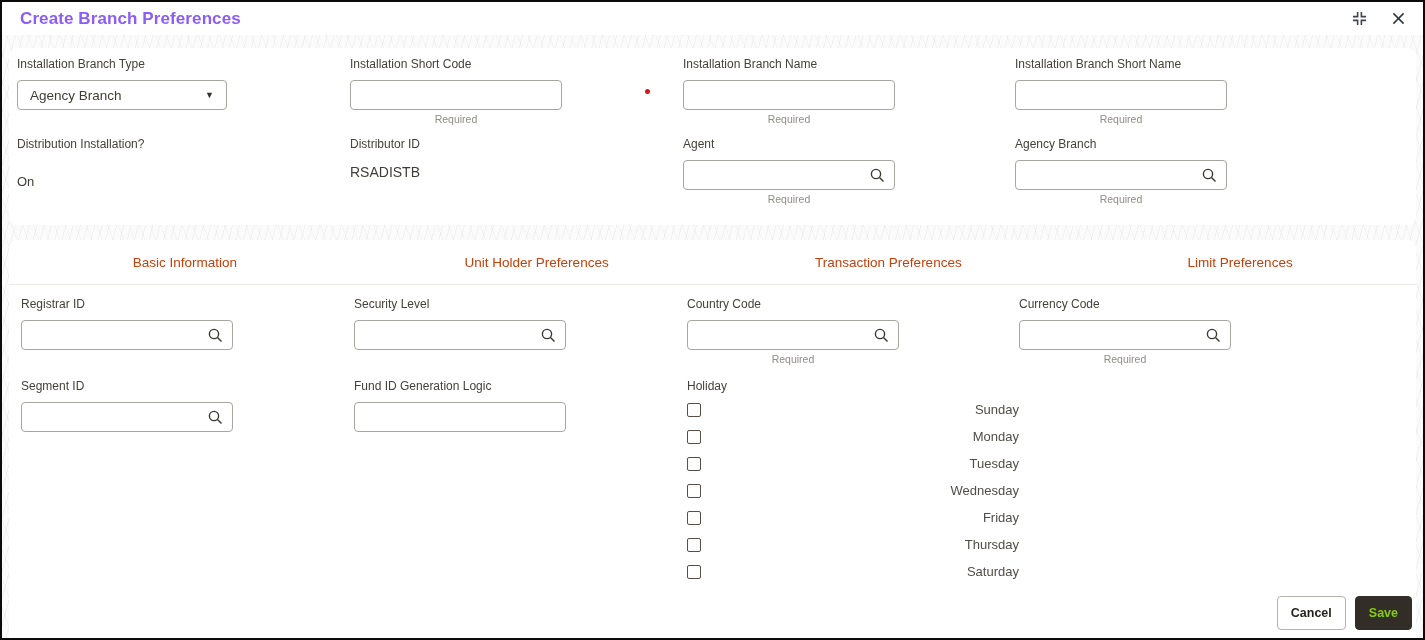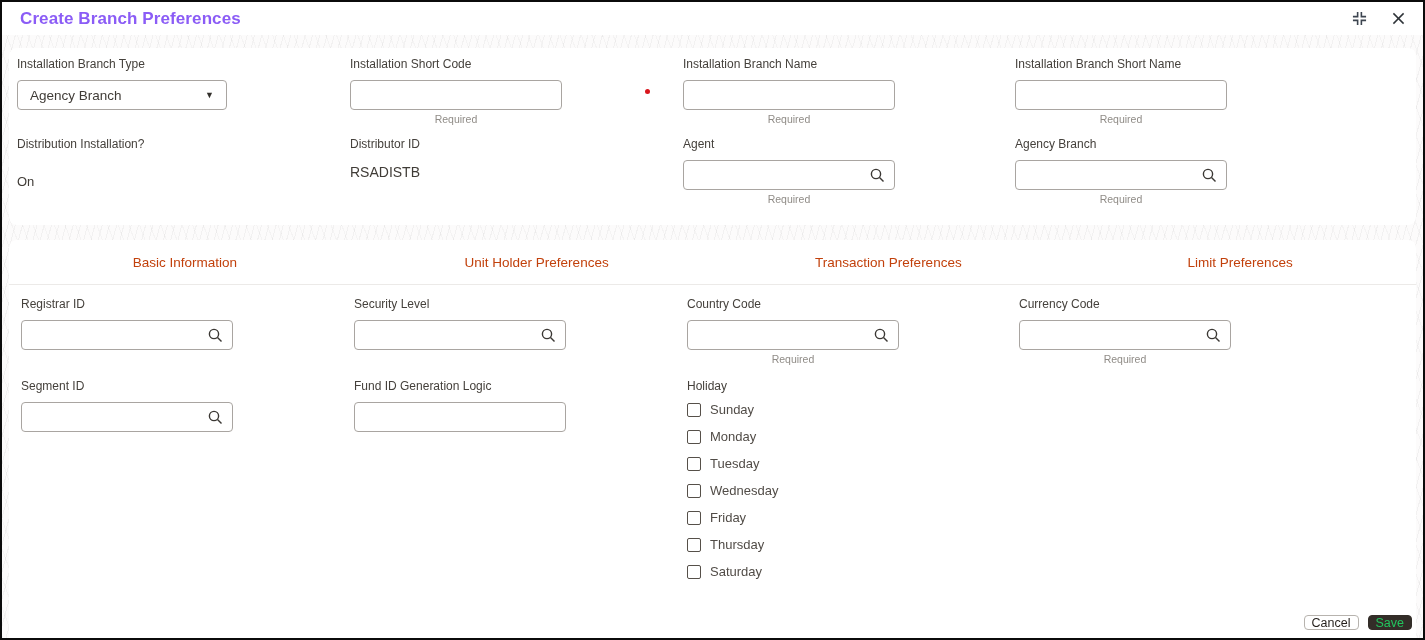--- a/index.html
+++ b/index.html
@@ -68,36 +68,36 @@
     width: 5px; height: 5px; border-radius: 50%; background: #d9151c;
   }
   .tabs {
     display: flex; align-items: center; height: 45px; flex: none;
     border-bottom: 1px solid #eceae8;
   }
   .tab { flex: 1; text-align: center; font-size: 13.5px; color: #c2410c; cursor: pointer; }
   .fields2 { padding: 12px 0 0 4px; }
   .fields2 .form-row.r4 { padding-top: 14px; }
   .holiday-list { margin-top: 2px; }
-  .check-row { display: flex; align-items: center; margin-bottom: 12px; cursor: pointer; }
+  .check-row { display: flex; align-items: center; margin-bottom: 12px; cursor: pointer; justify-content: space-between; }
   .checkbox {
     width: 14px; height: 14px; border: 1.5px solid #565049; border-radius: 2px;
     background: #fff; margin-right: 9px; flex: none;
   }
   .check-label { font-size: 13px; color: #514c47; }
   .footer {
     position: absolute; bottom: 8px; right: 11px;
     display: flex; gap: 9px;
   }
   .btn {
-    height: 15px; padding: 0 7px; border-radius: 4px; font-size: 12.5px;
-    font-family: "Liberation Sans", sans-serif; cursor: pointer;
+    height: 34px; padding: 0 13px; border-radius: 4px; font-size: 12.5px;
+    font-family: "Liberation Sans", sans-serif; cursor: pointer; font-weight: bold;
   }
   .btn-cancel { background: #fff; border: 1px solid #b7b3ae; color: #241f1b; }
-  .btn-save { background: #332d28; border: 1px solid #332d28; color: #22c55e; }
+  .btn-save { background: #332d28; border: 1px solid #332d28; color: #84cc16; }
   svg { display: block; }
 </style>
 </head>
 <body>
 
 <div class="page">
 
   <div class="header">
     <div class="title">Create Branch Preferences</div>
     <div class="win-icons">

